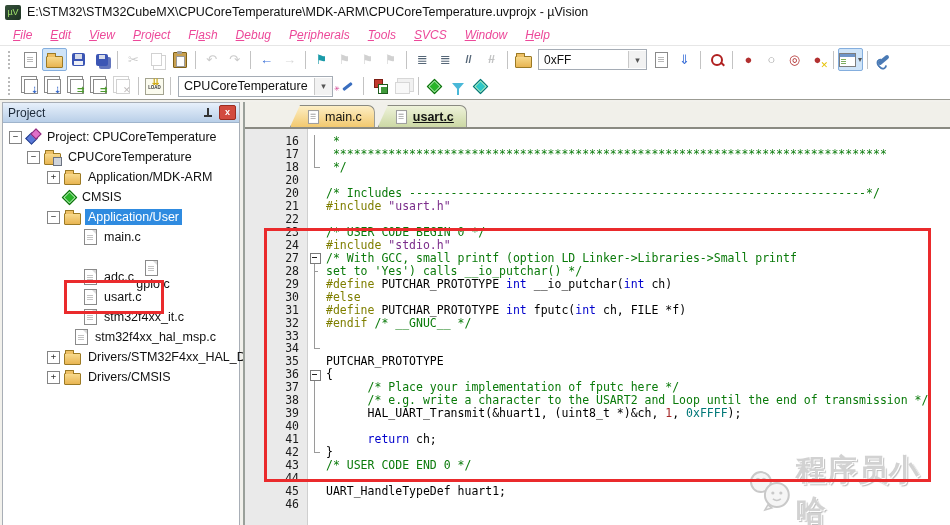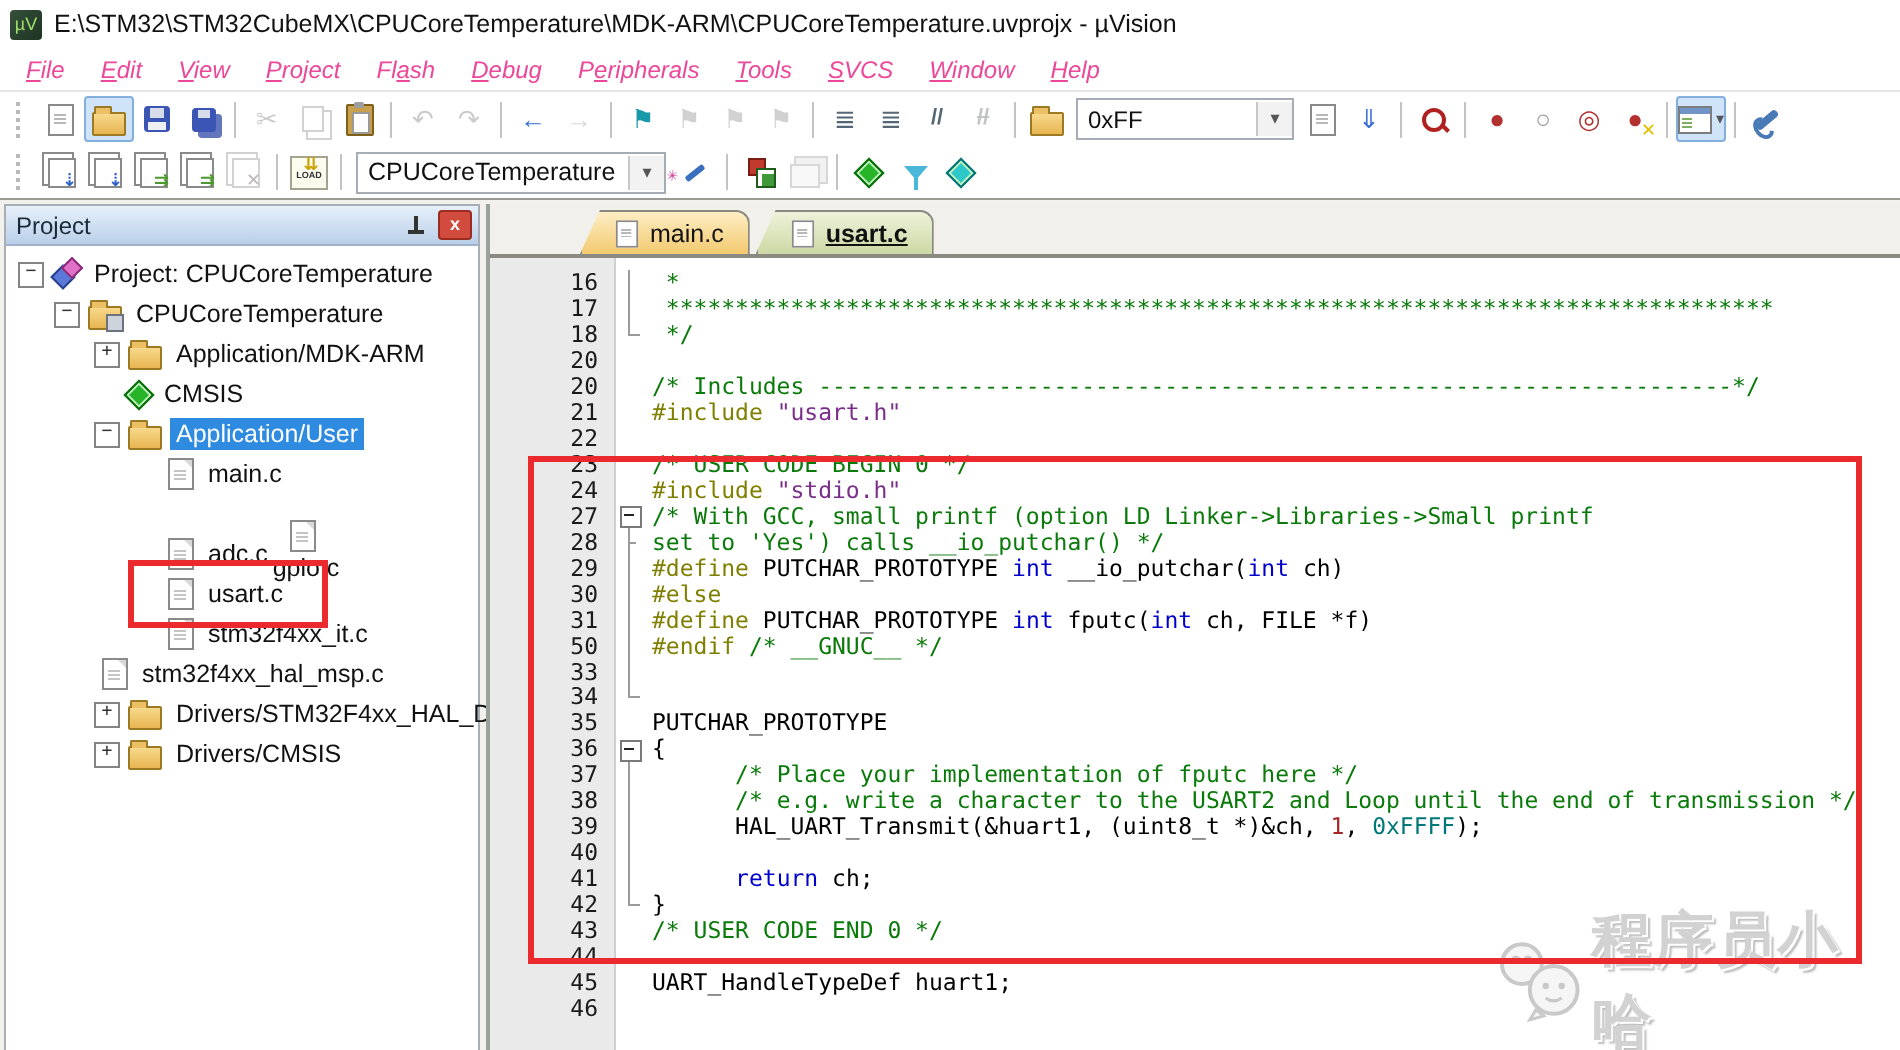--- a/index.html
+++ b/index.html
@@ -406,21 +406,21 @@
           <div class="trow" style="padding-left: 64px;">
             <span class="exp none"></span>
             <span class="ti ti-filec"></span>
             <span class="tlabel">usart.c</span>
           </div>
           <div class="trow" style="padding-left: 64px;">
             <span class="exp none"></span>
             <span class="ti ti-filec"></span>
             <span class="tlabel">stm32f4xx_it.c</span>
           </div>
-          <div class="trow" style="padding-left: 31px;">
+          <div class="trow" style="padding-left: 31px; margin-left: 24px;">
             <span class="exp none"></span>
             <span class="ti ti-filec"></span>
             <span class="tlabel">stm32f4xx_hal_msp.c</span>
           </div>
           <div class="trow" style="padding-left: 44px;">
             <span class="exp">+</span>
             <span class="ic ic-folder ti"></span>
             <span class="tlabel">Drivers/STM32F4xx_HAL_Driv</span>
           </div>
           <div class="trow" style="padding-left: 44px;">
@@ -526,21 +526,21 @@
               <span class="codetext"><span class="pp">#else</span></span>
             </div>
             <div class="cl">
               <span class="ln">31</span>
               <span class="fold line">
                 <span class="vl"></span>
               </span>
               <span class="codetext"><span class="pp">#define </span><span>PUTCHAR_PROTOTYPE </span><span class="kw">int</span><span> fputc(</span><span class="kw">int</span><span> ch, FILE *f)</span></span>
             </div>
             <div class="cl">
-              <span class="ln">50</span>
+              <span class="ln">32</span>
               <span class="fold line">
                 <span class="vl"></span>
               </span>
               <span class="codetext"><span class="pp">#endif </span><span class="cm">/* __GNUC__ */</span></span>
             </div>
             <div class="cl">
               <span class="ln">33</span>
               <span class="fold line">
                 <span class="vl"></span>
               </span>

